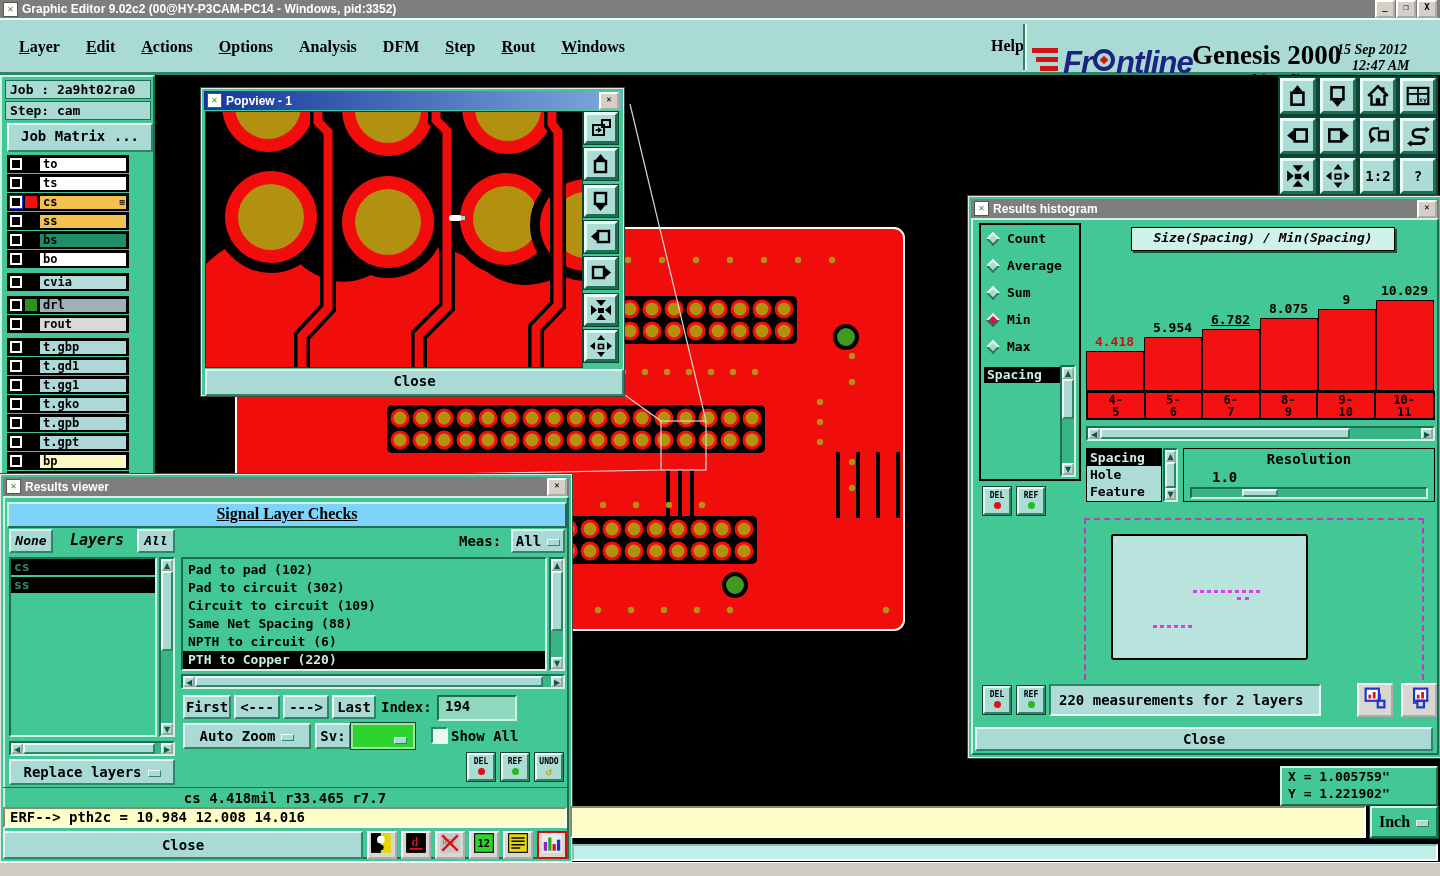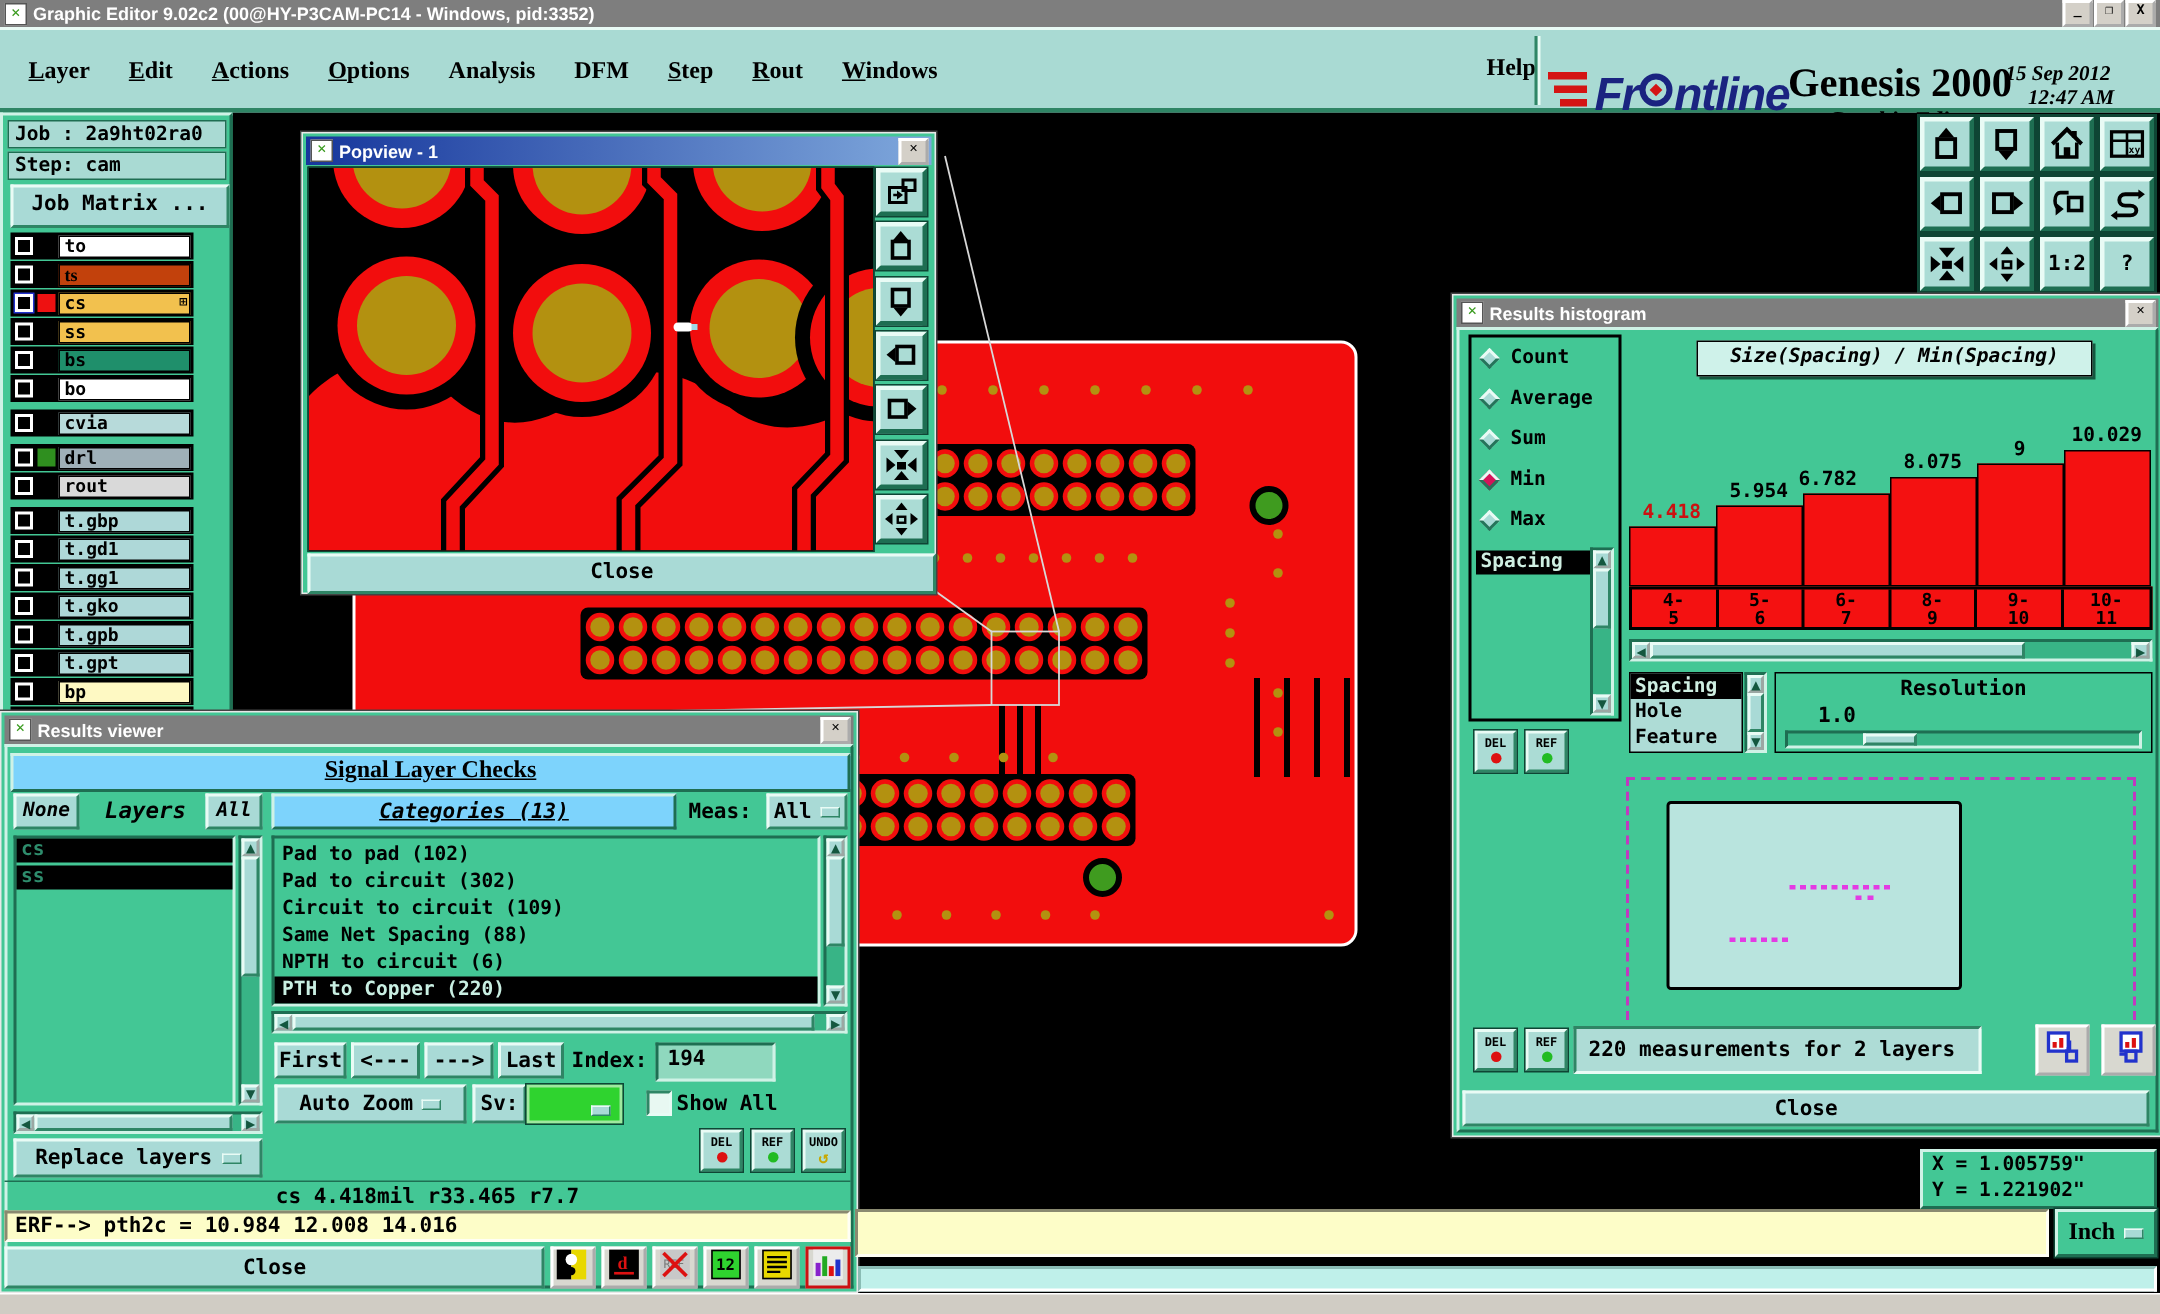--- a/index.html
+++ b/index.html
@@ -398,21 +398,21 @@
   <div id="matrix-btn" class="raised">Job Matrix ...</div>
   <div id="layer-rows">
       <div class="lrow">
         <span class="lcw"><span class="lcheck"></span></span>
         <span class="lsw"></span>
         <span class="lname" style="background: rgb(255, 255, 255);">to</span>
       </div>
       <div class="lrow">
         <span class="lcw"><span class="lcheck"></span></span>
         <span class="lsw"></span>
-        <span class="lname" style="background: #c2410c; font-family: Liberation Serif, serif;">ts</span>
+        <span class="lname" style="background: #ffffff;">ts</span>
       </div>
       <div class="lrow">
         <span class="lcw act"><span class="lcheck"></span></span>
         <span class="lsw" style="background: rgb(238, 17, 17);"></span>
         <span class="lname" style="background: rgb(242, 193, 78);">cs<span class="lbadge">⊞</span></span>
       </div>
       <div class="lrow">
         <span class="lcw"><span class="lcheck"></span></span>
         <span class="lsw"></span>
         <span class="lname" style="background: rgb(242, 193, 78);">ss</span>
@@ -710,21 +710,20 @@
   <div id="rv-layerlist" class="gsunk">
       <div class="selrow">cs</div>
       <div class="selrow">ss</div>
     </div>
   <div class="sbtrack" style="left:158px;top:82px;width:16px;height:180px">
     <span class="sbarrow" style="left:0;top:0;width:12px;height:12px">▲</span>
     <span class="sbthumb" style="left:0;top:12px;width:12px;height:80px"></span>
     <span class="sbarrow" style="left:0;bottom:0;width:12px;height:12px">▼</span>
   </div>
 
-  <div class="itbtn graised" style="left:180px;top:54px;width:270px;height:24px;line-height:20px;font-size:14px">Categories (13)</div>
   <div class="abs rvtxt" style="left:458px;top:58px;font-size:14px">Meas:</div>
   <div class="navbtn raised" style="left:510px;top:54px;width:54px"><span>All</span><span class="ddash"></span></div>
 
   <div id="rv-catlist" class="gsunk">
       <div class="catrow">Pad to pad (102)</div>
       <div class="catrow">Pad to circuit (302)</div>
       <div class="catrow">Circuit to circuit (109)</div>
       <div class="catrow">Same Net Spacing (88)</div>
       <div class="catrow">NPTH to circuit (6)</div>
       <div class="catrow sel">PTH to Copper (220)</div>
@@ -856,21 +855,21 @@
   <div class="smbtn" style="left:14px;top:290px"><span>DEL</span><span class="dot" style="background:#DD1111"></span></div>
   <div class="smbtn" style="left:48px;top:290px"><span>REF</span><span class="dot" style="background:#22BB22"></span></div>
 
   <div id="h-title">Size(Spacing) / Min(Spacing)</div>
   <div id="hbars">
       <div class="hbar" style="left: 0px; width: 58px; height: 40px; background: rgb(244, 17, 17);"></div>
       <span class="hval" style="left: 0px; bottom: 42px; color: rgb(204, 17, 17);">4.418</span>
       <div class="hbar" style="left: 58px; width: 58px; height: 54px; background: rgb(244, 17, 17);"></div>
       <span class="hval" style="left: 58px; bottom: 56px;">5.954</span>
       <div class="hbar" style="left: 116px; width: 58px; height: 62px; background: rgb(244, 17, 17);"></div>
-      <span class="hval" style="left: 104px; bottom: 64px;">6.782</span>
+      <span class="hval" style="left: 116px; bottom: 64px; text-decoration: underline;">6.782</span>
       <div class="hbar" style="left: 174px; width: 58px; height: 73px; background: rgb(244, 17, 17);"></div>
       <span class="hval" style="left: 174px; bottom: 75px;">8.075</span>
       <div class="hbar" style="left: 232px; width: 58px; height: 82px; background: rgb(244, 17, 17);"></div>
       <span class="hval" style="left: 232px; bottom: 84px;">9</span>
       <div class="hbar" style="left: 290px; width: 58px; height: 91px; background: rgb(244, 17, 17);"></div>
       <span class="hval" style="left: 290px; bottom: 93px;">10.029</span>
     </div>
   <div id="hcats">
       <div class="hcat">
         <div>4-</div>

